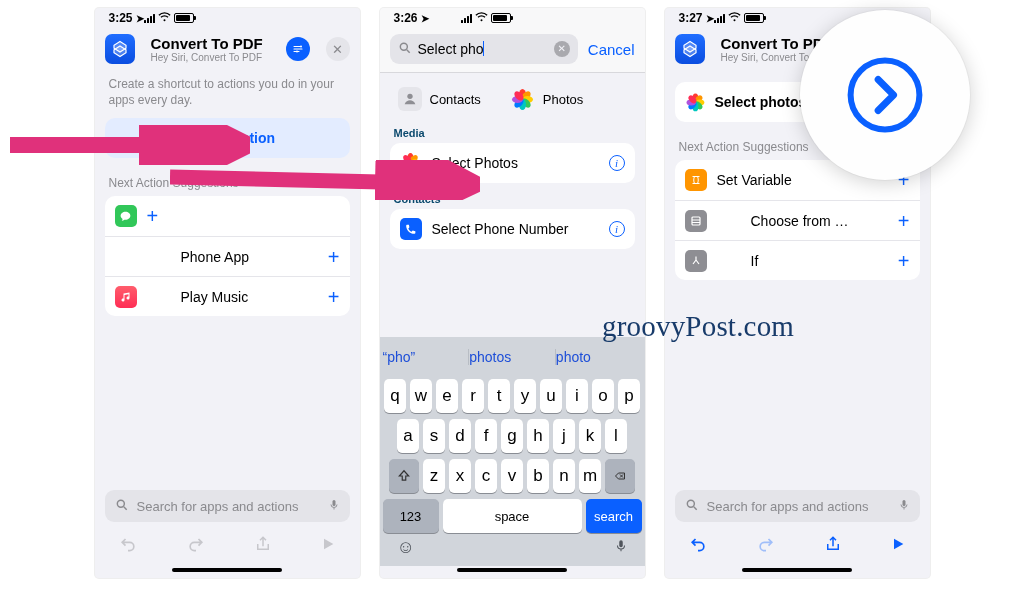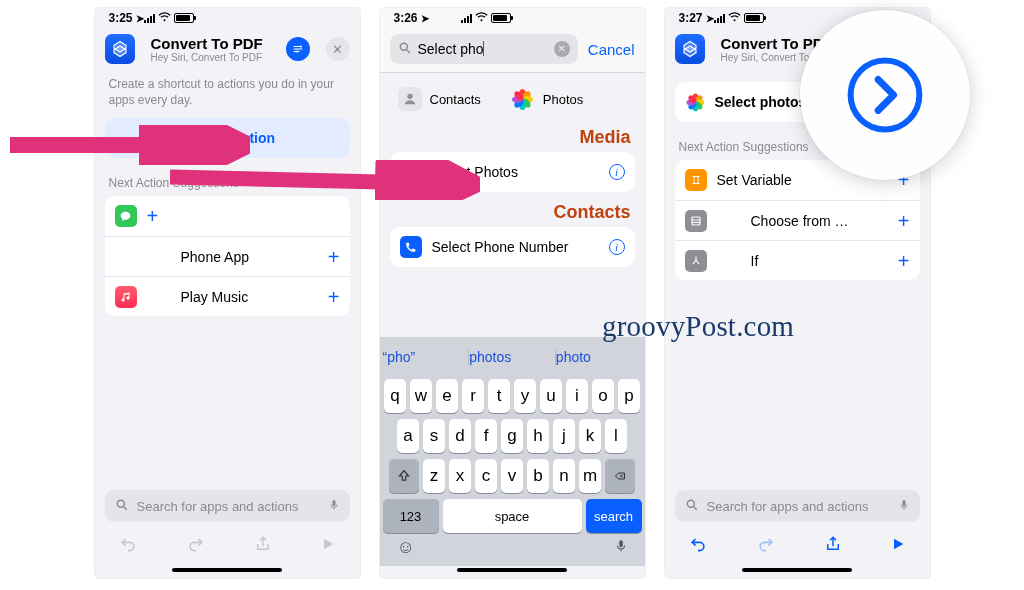--- a/index.html
+++ b/index.html
@@ -84,21 +84,21 @@
   .petal { position:absolute; width:7px; height:11px; border-radius:50%; top:4.5px; left:6.5px; transform-origin:50% 50%; }
   .flower .petal:nth-child(1){background:#ff3b30; transform:rotate(0deg) translateY(-5px);}
   .flower .petal:nth-child(2){background:#ff9500; transform:rotate(45deg) translateY(-5px);}
   .flower .petal:nth-child(3){background:#ffcc00; transform:rotate(90deg) translateY(-5px);}
   .flower .petal:nth-child(4){background:#34c759; transform:rotate(135deg) translateY(-5px);}
   .flower .petal:nth-child(5){background:#00c7be; transform:rotate(180deg) translateY(-5px);}
   .flower .petal:nth-child(6){background:#007aff; transform:rotate(225deg) translateY(-5px);}
   .flower .petal:nth-child(7){background:#af52de; transform:rotate(270deg) translateY(-5px);}
   .flower .petal:nth-child(8){background:#ff2d55; transform:rotate(315deg) translateY(-5px);}
 
-  .grp-label { font-weight:700; font-size:18px; color:#c2410c; padding:10px 14px 4px 14px;text-align:right;}
+  .grp-label { font-weight:700; font-size:11px; color:#0c4a6e; padding:10px 14px 4px 14px;}
   .row-info { color:#0a60ff; width:16px;height:16px;border:1.5px solid #0a60ff; border-radius:50%; display:flex;align-items:center;justify-content:center;font-size:11px;font-style:italic;font-family:Georgia,serif;}
   .ri-phone { background:#0a60ff; }
 
   
   .kbd { background:#d1d5db; padding:4px 3px 6px 3px; }
   .sugg { display:flex; height:32px; align-items:center; }
   .sugg div { flex:1; text-align:left; font-size:14px; color:#1d4ed8; }
   .sugg div + div { border-left:1px solid #b8bdc4; }
   .krow { display:flex; justify-content:center; gap:4px; margin-top:6px;}
   .key { background:#fff; border-radius:5px; box-shadow:0 1px 0 #898d94; height:34px; display:flex; align-items:center; justify-content:center; font-size:17px; color:#000; }

